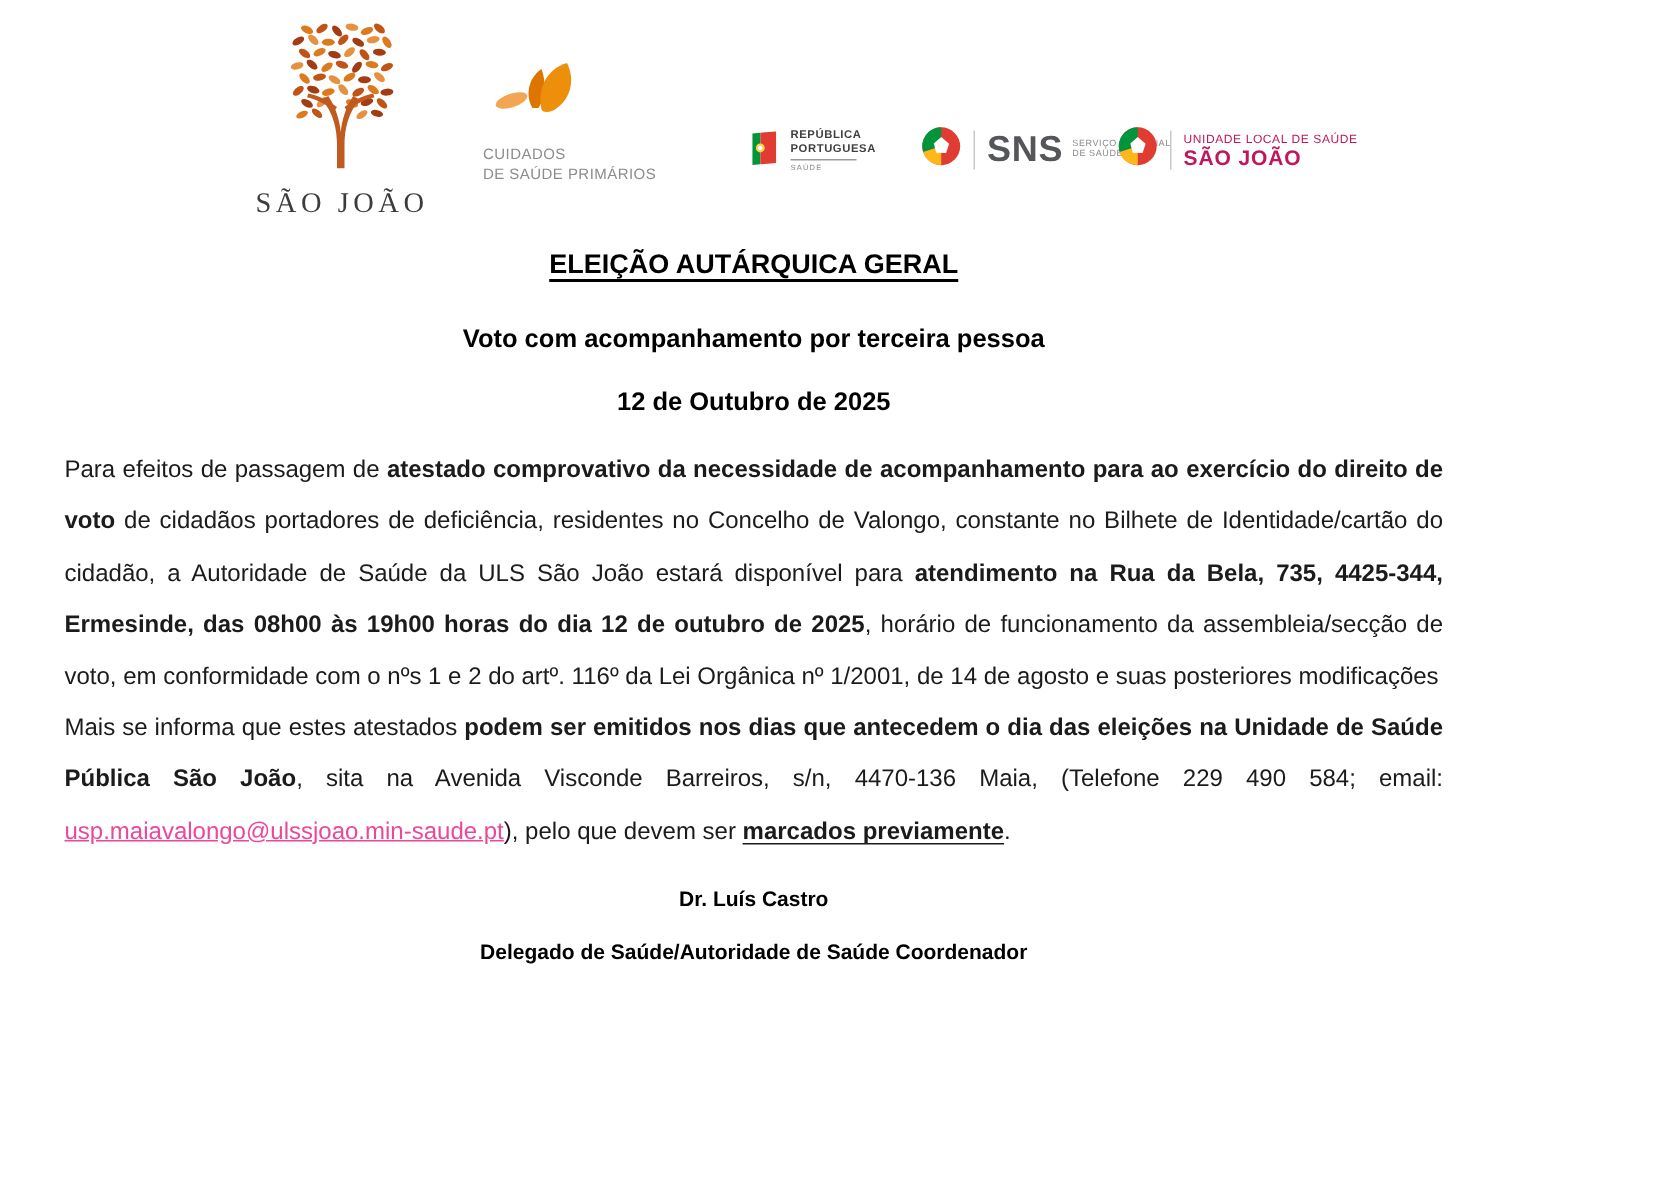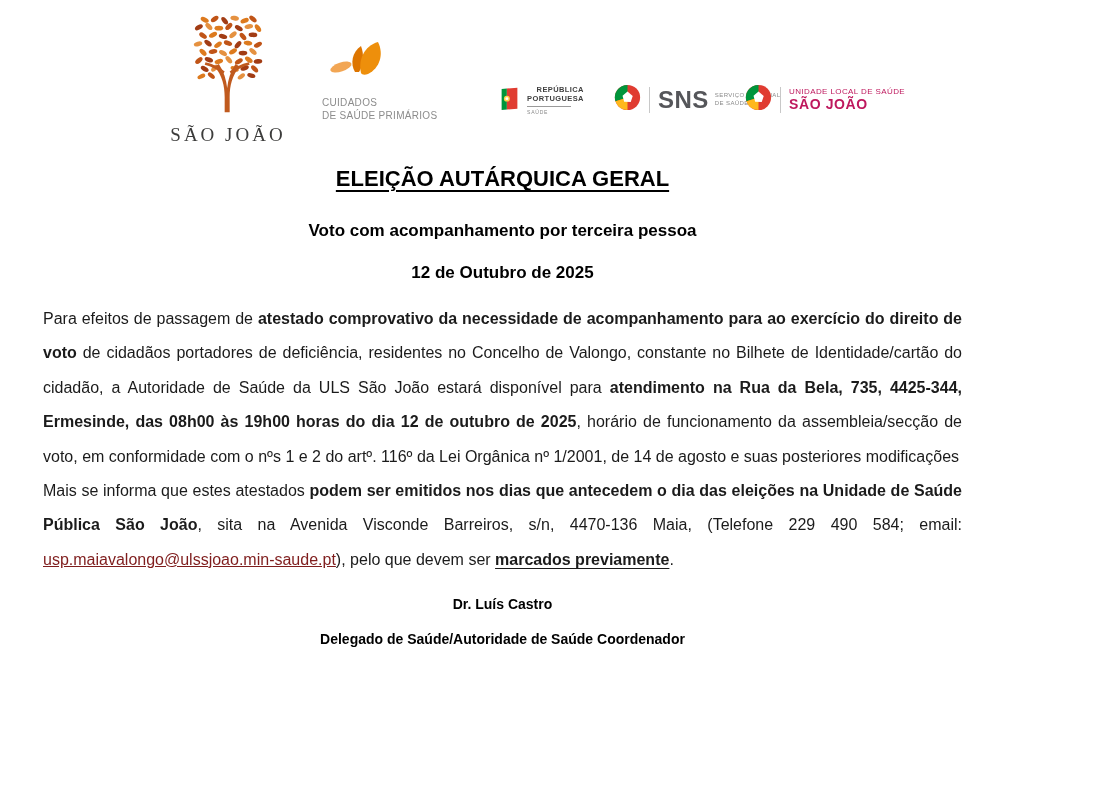--- a/index.html
+++ b/index.html
@@ -25,54 +25,54 @@
   }
 
   .logo-csp { position: absolute; left: 322px; top: 36px; width: 130px; }
   .logo-csp .petals { margin-left: 6px; }
   .logo-csp .csp-text { margin-top: 8px; color: #8c8c8c; font-size: 10px; line-height: 13px; letter-spacing: 0.3px; }
 
   .gov-row { position: absolute; left: 0; top: 84px; width: 100%; height: 40px; }
 
   .logo-republica { position: absolute; left: 499px; top: 2px; display: flex; align-items: flex-start; }
   .logo-republica .rp-text { margin-left: 7px; }
-  .logo-republica .rp-name { font-size: 7.5px; font-weight: bold; color: #3f3f3f; line-height: 8.5px; letter-spacing: 0.4px; text-align: right; }
+  .logo-republica .rp-name { font-size: 7.5px; font-weight: bold; color: #3f3f3f; line-height: 8.5px; letter-spacing: 0.4px; }
   .logo-republica .rp-rule { width: 44px; height: 1px; background: #9a9a9a; margin: 3px 0 2px 0; }
   .logo-republica .rp-sub { font-size: 5px; color: #8a8a8a; letter-spacing: 0.8px; }
 
   .logo-sns { position: absolute; left: 614px; top: 0; display: flex; align-items: center; }
   .logo-sns .divider, .logo-uls .divider { width: 1px; height: 26px; background: #c8c8c8; margin: 0 8px; }
   .logo-sns .sns-acronym { font-size: 24px; font-weight: bold; color: #55565a; letter-spacing: 0.5px; line-height: 24px; }
   .logo-sns .sns-sub { margin-left: 6px; color: #8a8a8a; font-size: 6px; line-height: 7.5px; letter-spacing: 0.4px; align-self: center; }
 
   .logo-uls { position: absolute; left: 745px; top: 0; display: flex; align-items: center; }
   .logo-uls .uls-text { color: #be185d; }
   .logo-uls .uls-line1 { font-size: 8px; line-height: 10px; letter-spacing: 0.4px; }
   .logo-uls .uls-line2 { font-size: 14px; font-weight: bold; line-height: 15px; letter-spacing: 0.6px; }
 
   
   .content { position: absolute; left: 43px; top: 160px; width: 919px; }
   .doc-title {
-    text-align: center; font-size: 22px; font-weight: bold;
+    text-align: center; font-size: 18px; font-weight: bold;
     text-decoration: underline; text-underline-offset: 4px; text-decoration-thickness: 2px;
     margin-top: 6px; color: #000;
   }
   .doc-subtitle { text-align: center; font-size: 17px; font-weight: bold; margin-top: 29px; color: #000; }
   .doc-date { text-align: center; font-size: 17px; font-weight: bold; margin-top: 22px; color: #000; }
 
   .body-par {
     margin-top: 19px;
     font-size: 16px; line-height: 34.4px;
     text-align: justify; color: #1b1b1b;
   }
   .body-par + .body-par { margin-top: 0; }
   .seg-normal { font-weight: normal; }
   .seg-bold { font-weight: bold; }
   .seg-bold-underline { font-weight: bold; text-decoration: underline; text-underline-offset: 3px; }
-  a.seg-link { color: #7f1d1d; text-decoration: underline; cursor: pointer; }
+  a.seg-link { color: #ec4899; text-decoration: underline; cursor: pointer; }
 
   .sig { text-align: center; font-size: 14px; font-weight: bold; line-height: 34.4px; color: #000; }
   .sig-name { margin-top: 10px; }
 
   
   .page-footer {
     position: absolute; left: 0; top: 724px; width: 100%;
     display: flex; justify-content: center; gap: 20px;
     font-size: 12px; color: #8c8c8c;
   }

